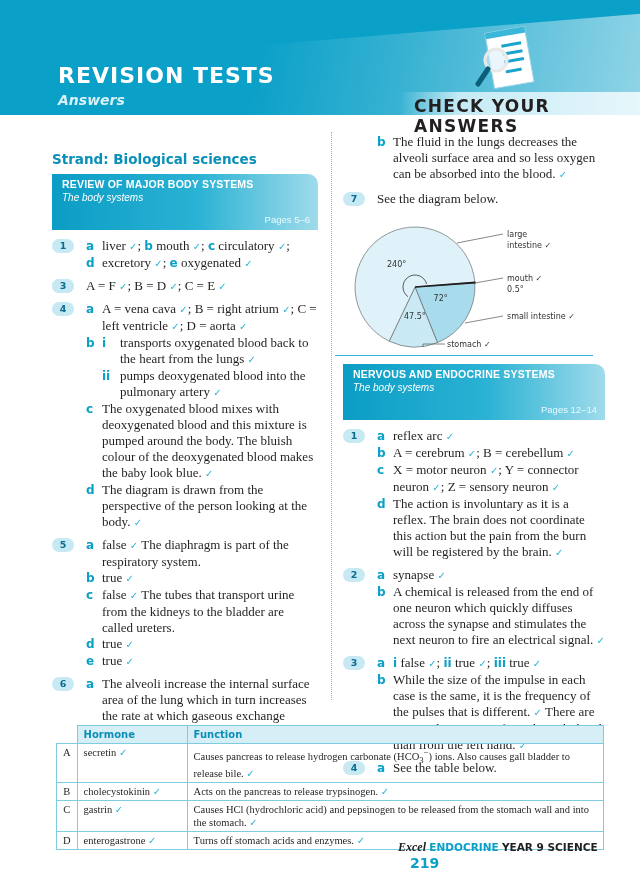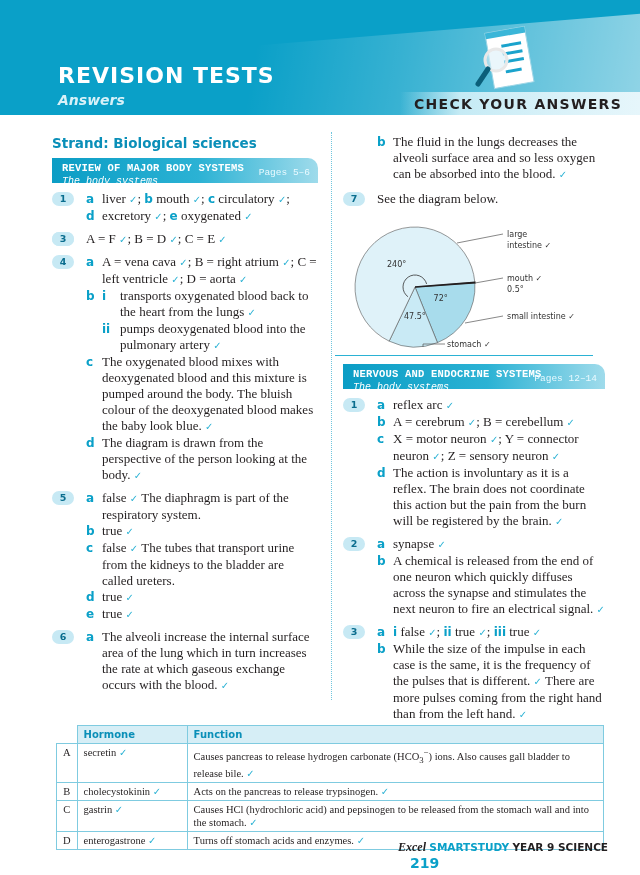--- a/index.html
+++ b/index.html
@@ -11,34 +11,34 @@
   .banner .sheen { position: absolute; left: 0; top: 0; width: 640px; height: 115px;
     background: linear-gradient(100deg, rgba(255,255,255,0) 40%, rgba(255,255,255,0.18) 62%, rgba(255,255,255,0.55) 100%);
     clip-path: polygon(0 58%, 100% 12%, 100% 100%, 0 100%); }
   .banner-title { position: absolute; left: 58px; top: 63px; font-family: "DejaVu Sans", sans-serif; font-weight: bold;
     font-size: 22px; color: #ffffff; letter-spacing: 1px; }
   .banner-sub { position: absolute; left: 58px; top: 92px; font-family: "DejaVu Sans", sans-serif; font-style: italic;
     font-size: 14px; color: #d8f1f8; font-weight: bold; }
   .check-box { position: absolute; left: 400px; top: 92px; width: 240px; height: 23px;
     background: linear-gradient(90deg, rgba(255,255,255,0.0) 0%, rgba(210,240,248,0.9) 25%, #e6f6fb 100%); }
   .check-label { position: absolute; left: 414px; top: 96px; font-family: "DejaVu Sans", sans-serif; font-weight: bold;
-    font-size: 14px; letter-spacing: 1.3px; color: #231f20; }
+    font-size: 17px; letter-spacing: 1.3px; color: #231f20; }
   .doc-icon { position: absolute; left: 462px; top: 26px; width: 80px; height: 70px; }
 
   
   .col { position: absolute; top: 130px; }
-  .col-left { left: 52px; width: 266px; }
+  .col-left { left: 52px; width: 266px; margin-top: 16px; }
   .col-right { left: 343px; width: 262px; }
   .divider { position: absolute; left: 331px; top: 132px; height: 568px; border-left: 1px dotted #6fc6de; }
 
   .strand { font-family: "DejaVu Sans", sans-serif; font-weight: bold; font-size: 13.5px; color: #0a8fb8; margin: 5px 0 7px 0; }
 
-  .section-head { position: relative; height: 25px; border-radius: 0 10px 0 0;
+  .section-head { position: relative; height: 56px; border-radius: 0 10px 0 0;
     background: linear-gradient(90deg, #0b9dc5 0%, #2bb2d4 55%, #9fdbeb 100%); color: #fff;
-    padding: 4px 10px; font-family: Liberation Mono, monospace; margin-bottom: 8px; }
+    padding: 4px 10px; font-family: Liberation Sans, sans-serif; margin-bottom: 8px; }
   .section-head .t1 { font-weight: bold; font-size: 10.5px; letter-spacing: 0.2px; }
   .section-head .t2 { font-style: italic; font-size: 10px; margin-top: 2px; }
   .section-head .pg { position: absolute; right: 8px; bottom: 5px; font-size: 9.5px; color: #eafaff; }
 
   .q { position: relative; padding-left: 34px; font-size: 13px; line-height: 16px; margin-bottom: 6px; }
   .qnum { position: absolute; left: 0; top: 1px; width: 22px; height: 14px; border-radius: 7px; background: #c7e9f4;
     font-family: "DejaVu Sans", sans-serif; font-weight: bold; font-size: 9.5px; color: #0a6d8e; text-align: center; line-height: 14px; }
   .part { position: relative; padding-left: 16px; }
   .pl { position: absolute; left: 0; top: 0; font-family: "DejaVu Sans", sans-serif; font-weight: bold; color: #0aa0c8; font-size: 12px; }
   .sub { position: relative; padding-left: 18px; }
@@ -298,16 +298,16 @@
     <tr>
       <td class="key">D</td>
       <td class="horm"><span>enterogastrone</span> <span class="tick">✓</span></td>
       <td><span>Turns off stomach acids and enzymes.</span> <span class="tick">✓</span></td>
     </tr>
   </tbody>
 </table>
 
 <div class="footer">
   <span class="excel">Excel</span>
-  <span class="smart">SMARTSTUDY</span>
+  <span class="smart">ENDOCRINE</span>
   <span class="year">YEAR 9 SCIENCE</span>
   <span class="pnum">219</span>
 </div>
 
 </body></html>

